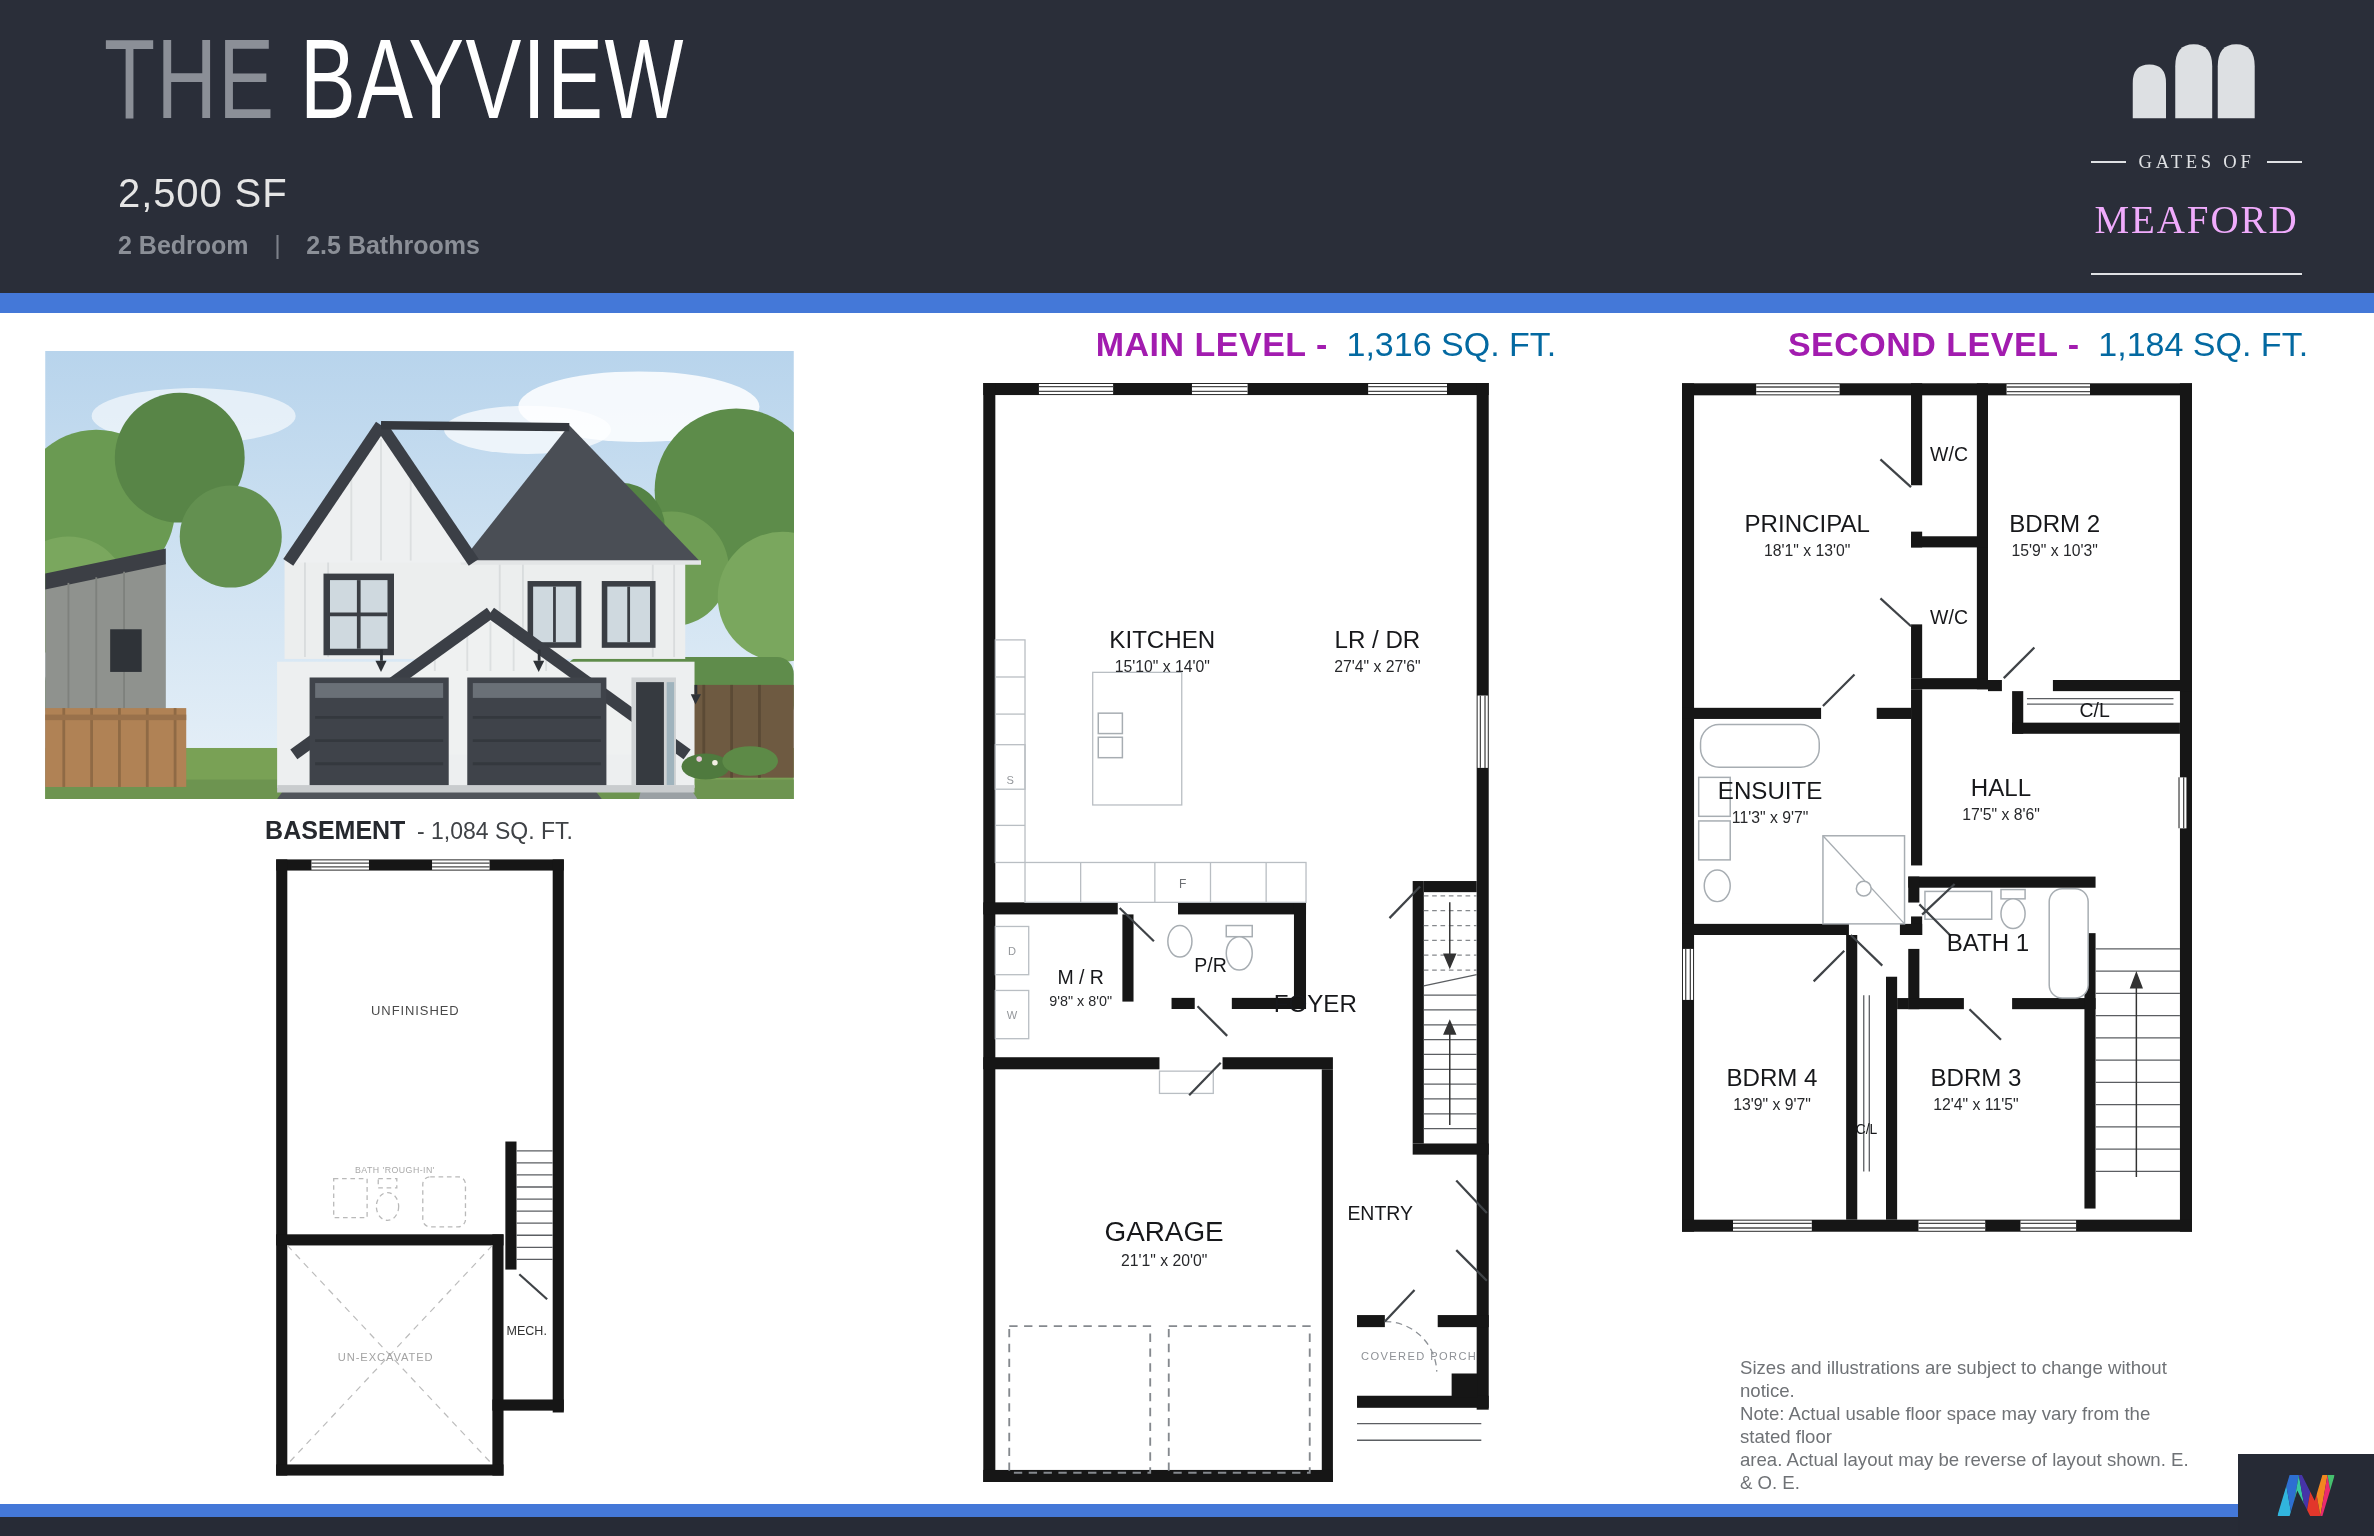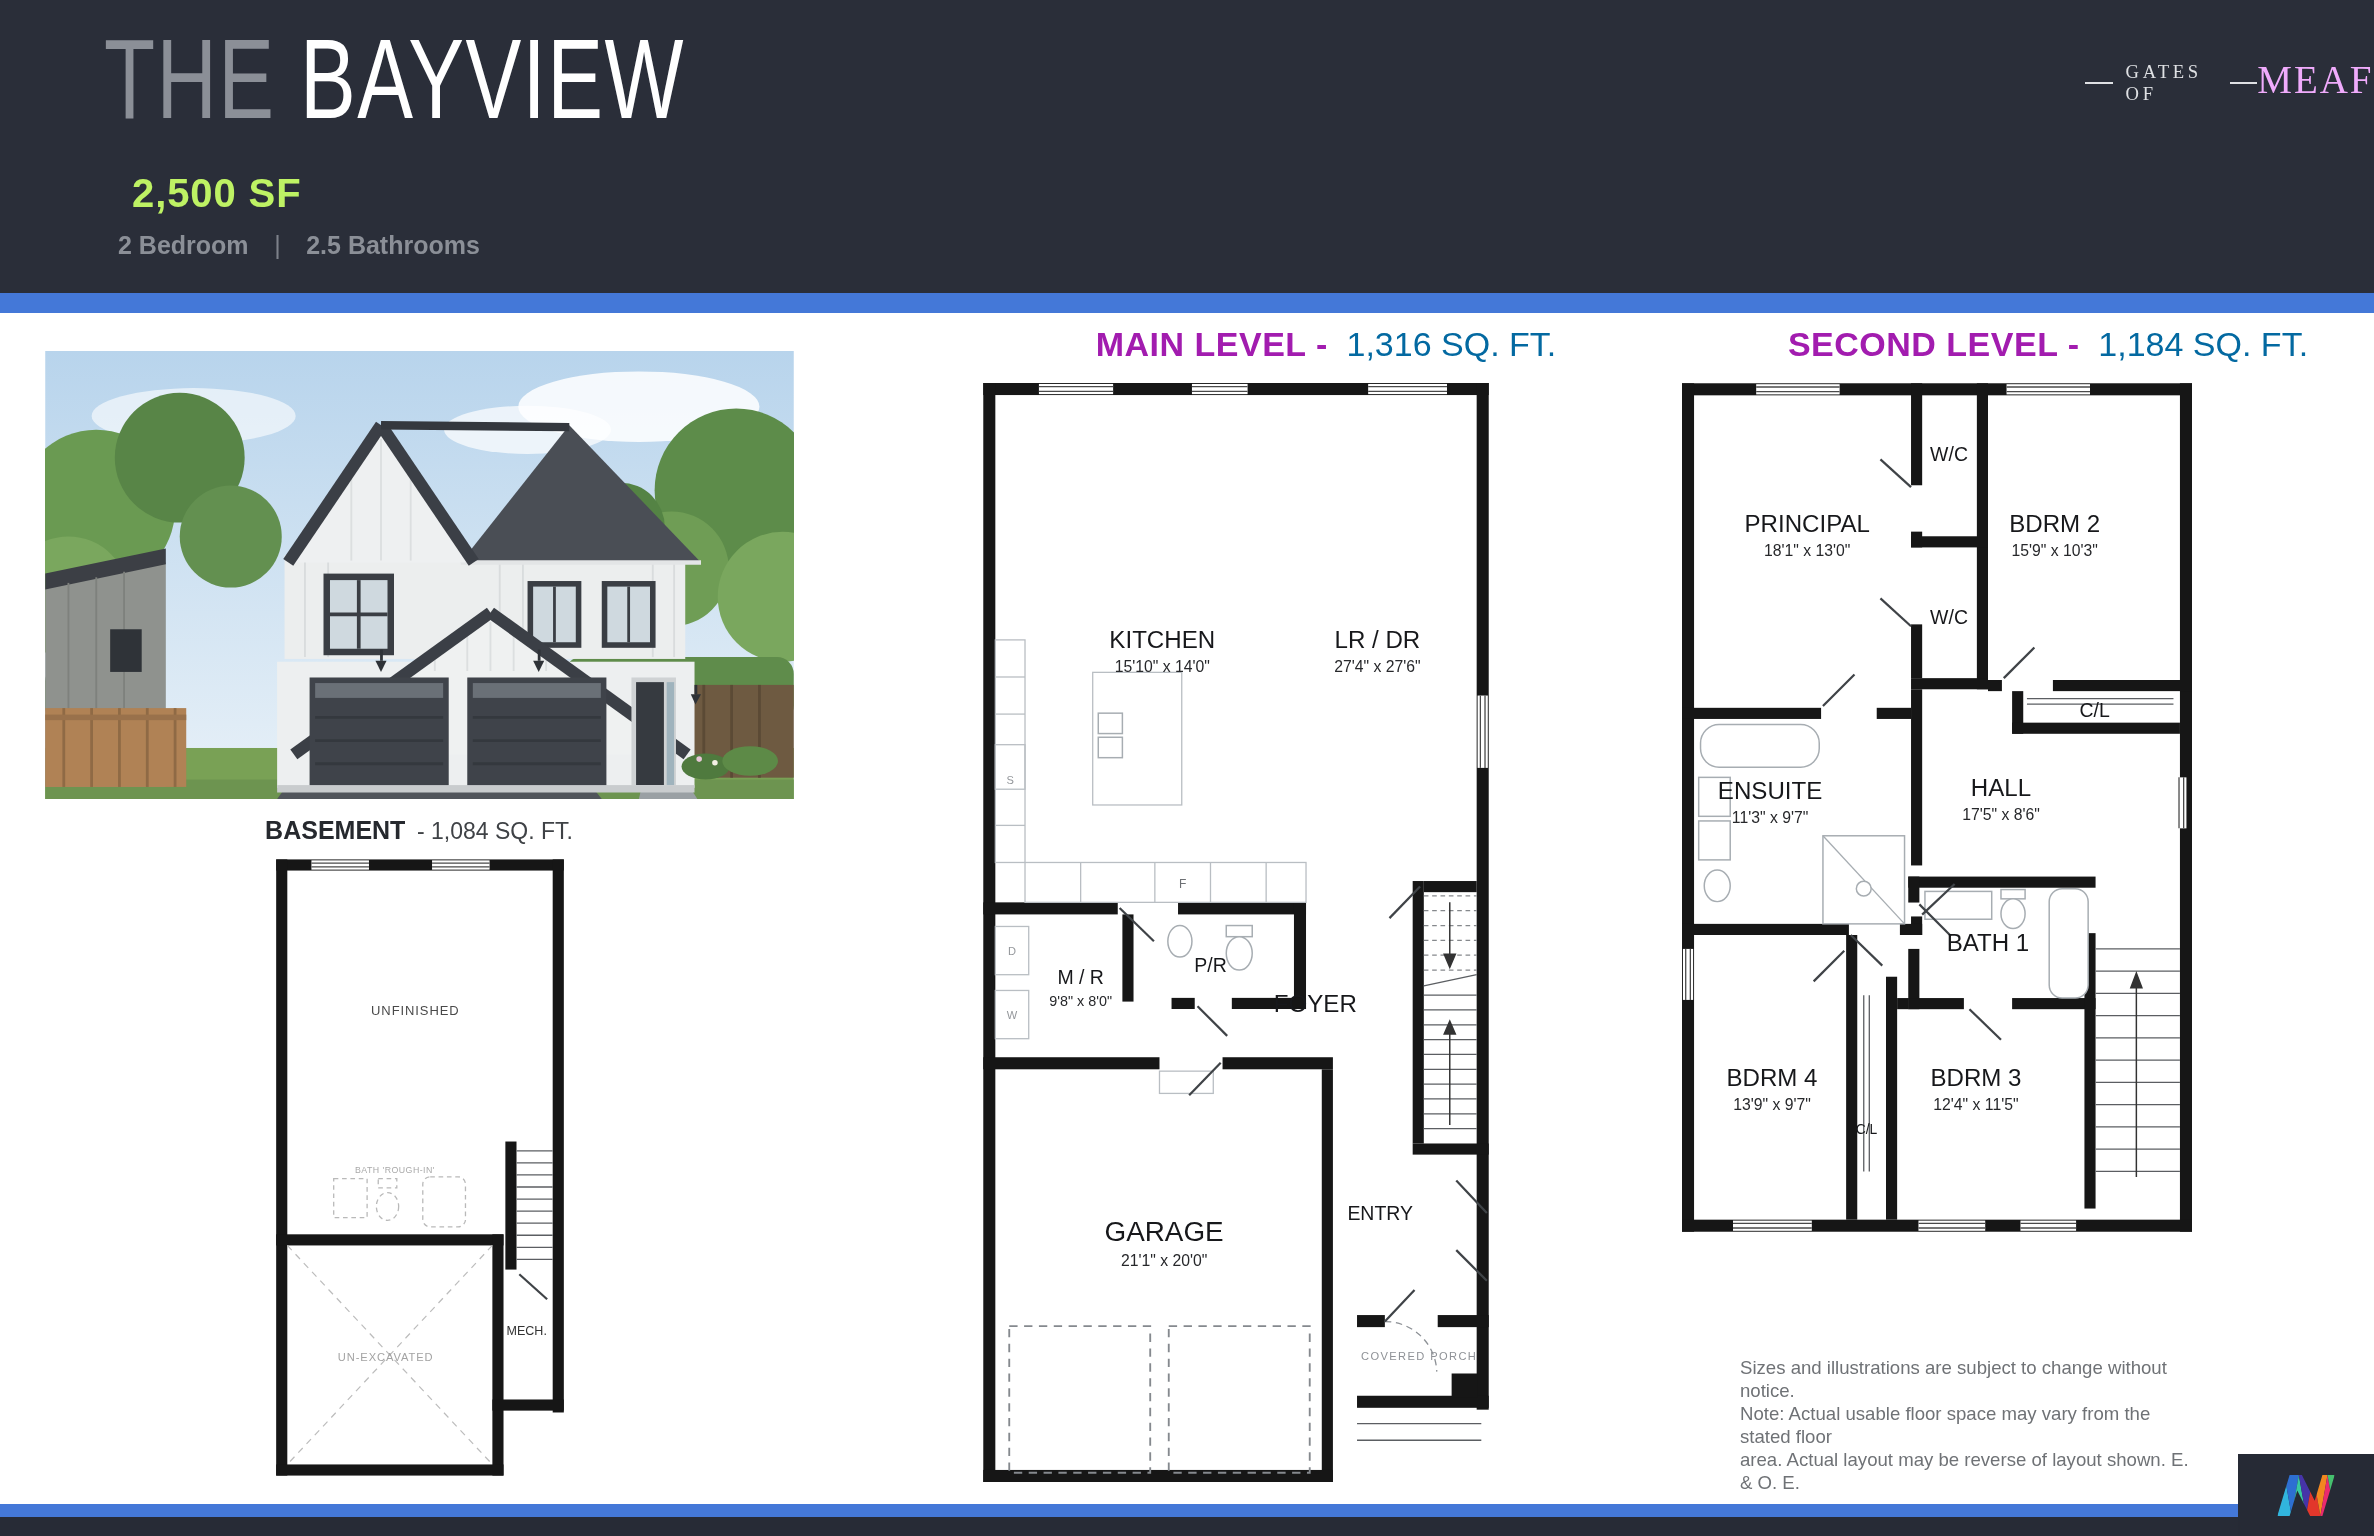--- a/index.html
+++ b/index.html
@@ -6,26 +6,26 @@
   body{font-family:"Liberation Sans", sans-serif;}
   .page{position:relative;width:2375px;height:1536px;background:#ffffff;overflow:hidden;}
 
   
   .header{position:absolute;left:0;top:0;width:2375px;height:293px;background:#2a2e39;}
   .accent-bar{position:absolute;left:0;top:293px;width:2375px;height:19.5px;background:#4478d8;}
   .title{position:absolute;left:104px;top:20.4px;font-size:113px;font-weight:400;line-height:1.05;
          color:#ffffff;white-space:nowrap;letter-spacing:1.9px;
          transform:scaleX(.74);transform-origin:left top;}
   .title .muted{color:#8b8f97;}
-  .sqft-line{position:absolute;left:132px;top:171px;font-size:40px;font-weight:700;color:#bef264;letter-spacing:0.9px;}
+  .sqft-line{position:absolute;left:118px;top:171px;font-size:40px;font-weight:400;color:#e5e5e5;letter-spacing:0.9px;}
   .specs-line{position:absolute;left:118px;top:231px;font-size:25px;font-weight:700;color:#8b8f97;}
   .specs-line .sep{margin:0 18.6px;color:#7d818a;font-weight:400;}
 
   
-  .brand{position:absolute;left:2085px;top:35px;width:223px;display:flex;flex-direction:row;align-items:center;}
+  .brand{position:absolute;left:2085px;top:35px;width:223px;display:flex;flex-direction:column;align-items:center;gap:20px;}
   .brand-tagrow{display:flex;align-items:center;gap:13px;margin-top:11px;color:#dfe1e4;}
   .brand-dash{width:35px;height:1.9px;background:#dfe1e4;}
   .brand-tag{font-family:"Liberation Serif", serif;font-size:18.6px;letter-spacing:3.7px;color:#dfe1e4;}
   .brand-name{font-family:"Liberation Serif", serif;font-size:39px;letter-spacing:1.9px;color:#f0abfc;margin-top:3.7px;}
   .brand-underline{width:211px;height:1.9px;background:#dfe1e4;margin-top:11px;}
 
   
   .plan-title{position:absolute;top:325px;transform:translateX(-50%);white-space:nowrap;font-size:34px;}
   .plan-title .lbl{font-weight:800;color:#a21caf;letter-spacing:0.5px;}
   .plan-title .sq{font-weight:400;color:#0369a1;margin-left:9.3px;}

